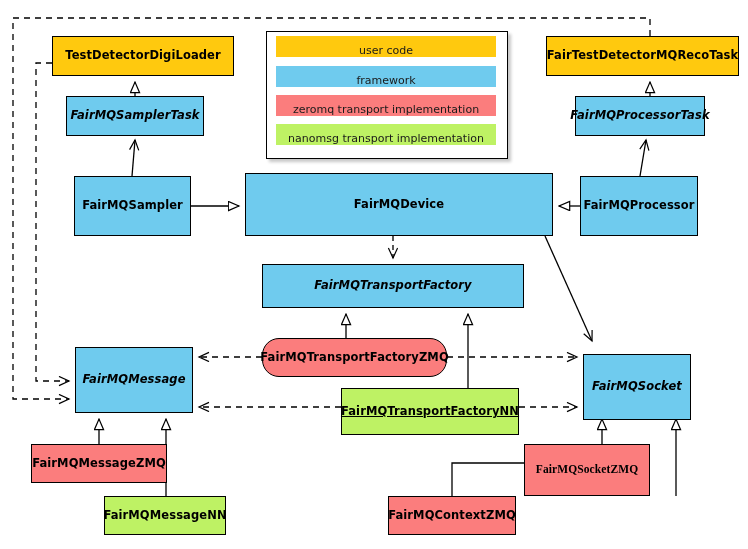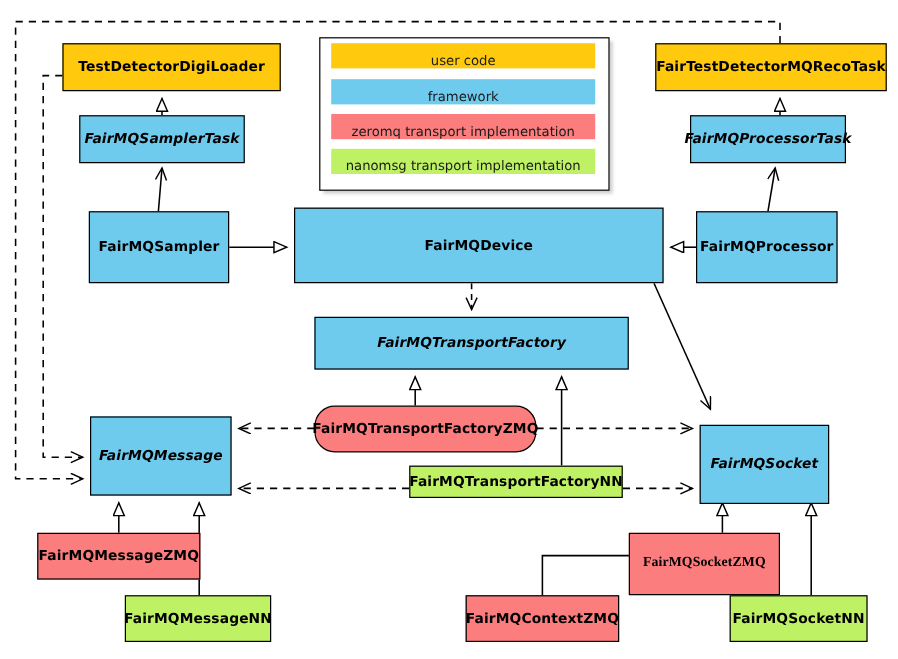--- a/index.html
+++ b/index.html
@@ -101,22 +101,21 @@
 
   <div class="node usercode" style="left:52px;top:36px;width:182px;height:40px;">TestDetectorDigiLoader</div>
   <div class="node usercode" style="left:516px;top:36px;width:193px;height:40px;margin-left:30px;">FairTestDetectorMQRecoTask</div>
   <div class="node framework italic" style="left:66px;top:96px;width:138px;height:40px;">FairMQSamplerTask</div>
   <div class="node framework italic" style="left:575px;top:96px;width:130px;height:40px;">FairMQProcessorTask</div>
   <div class="node framework" style="left:74px;top:176px;width:117px;height:60px;">FairMQSampler</div>
   <div class="node framework" style="left:245px;top:173px;width:308px;height:63px;">FairMQDevice</div>
   <div class="node framework" style="left:580px;top:176px;width:118px;height:60px;">FairMQProcessor</div>
   <div class="node framework italic" style="left:262px;top:264px;width:262px;height:44px;">FairMQTransportFactory</div>
   <div class="node zmq" style="left:262px;top:338px;width:185px;height:39px;border-radius:17px;">FairMQTransportFactoryZMQ</div>
-  <div class="node nn" style="left:341px;top:388px;width:178px;height:27px;">FairMQTransportFactoryNN</div>
+  <div class="node nn" style="left:341px;top:388px;width:178px;height:47px;text-decoration:underline;">FairMQTransportFactoryNN</div>
   <div class="node framework italic" style="left:75px;top:347px;width:118px;height:66px;">FairMQMessage</div>
   <div class="node framework italic" style="left:583px;top:354px;width:108px;height:66px;">FairMQSocket</div>
   <div class="node zmq" style="left:31px;top:444px;width:136px;height:39px;">FairMQMessageZMQ</div>
   <div class="node nn" style="left:104px;top:496px;width:122px;height:39px;">FairMQMessageNN</div>
   <div class="node zmq" style="left:524px;top:444px;width:126px;height:52px;font-family:Liberation Serif, serif;">FairMQSocketZMQ</div>
   <div class="node zmq" style="left:388px;top:496px;width:128px;height:39px;">FairMQContextZMQ</div>
-  <div class="node nn" style="left:608px;top:496px;width:115px;height:39px;">FairMQSocketNN</div>
 
 </div>
 
 </body></html>

